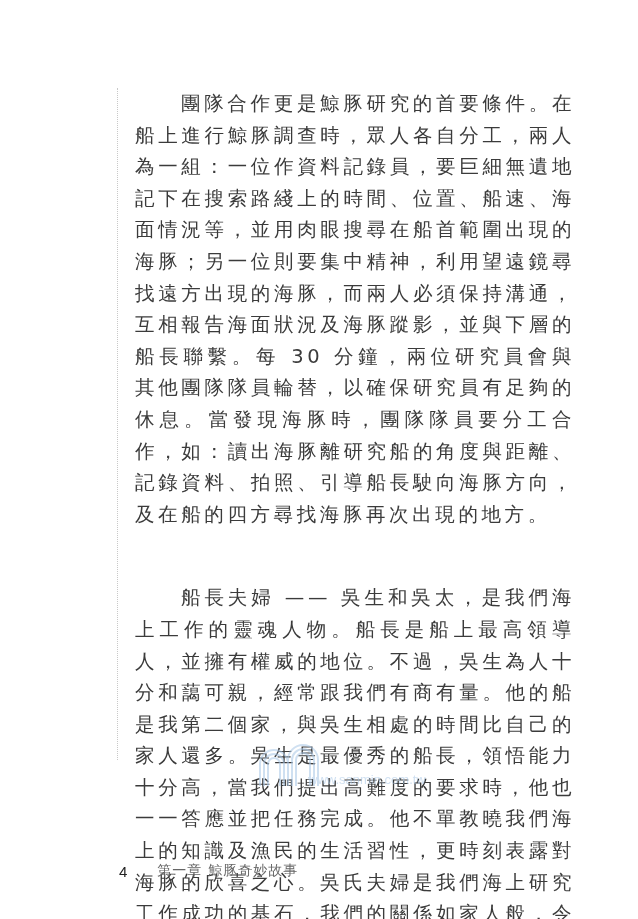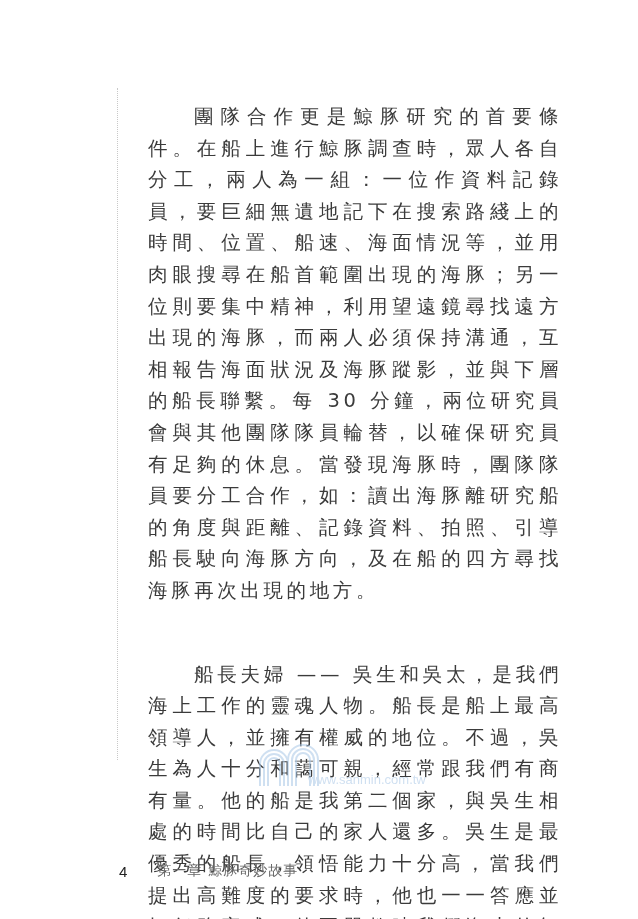--- a/index.html
+++ b/index.html
@@ -23,21 +23,21 @@
       height: 672px;
       border-left: 1px dotted #c8c8c8;
     }
     .text-block {
       position: absolute;
       left: 135px;
       top: 88px;
       width: 440px;
     }
     .para {
-      margin: 13px;
+      margin: 0;
       font-size: 19.5px;
       line-height: 31.6px;
       letter-spacing: 3.6px;
       text-indent: 46px;
       text-align: justify;
       color: #3b3b3b;
       word-break: break-all;
     }
     .para + .para {
       margin-top: 52px;

